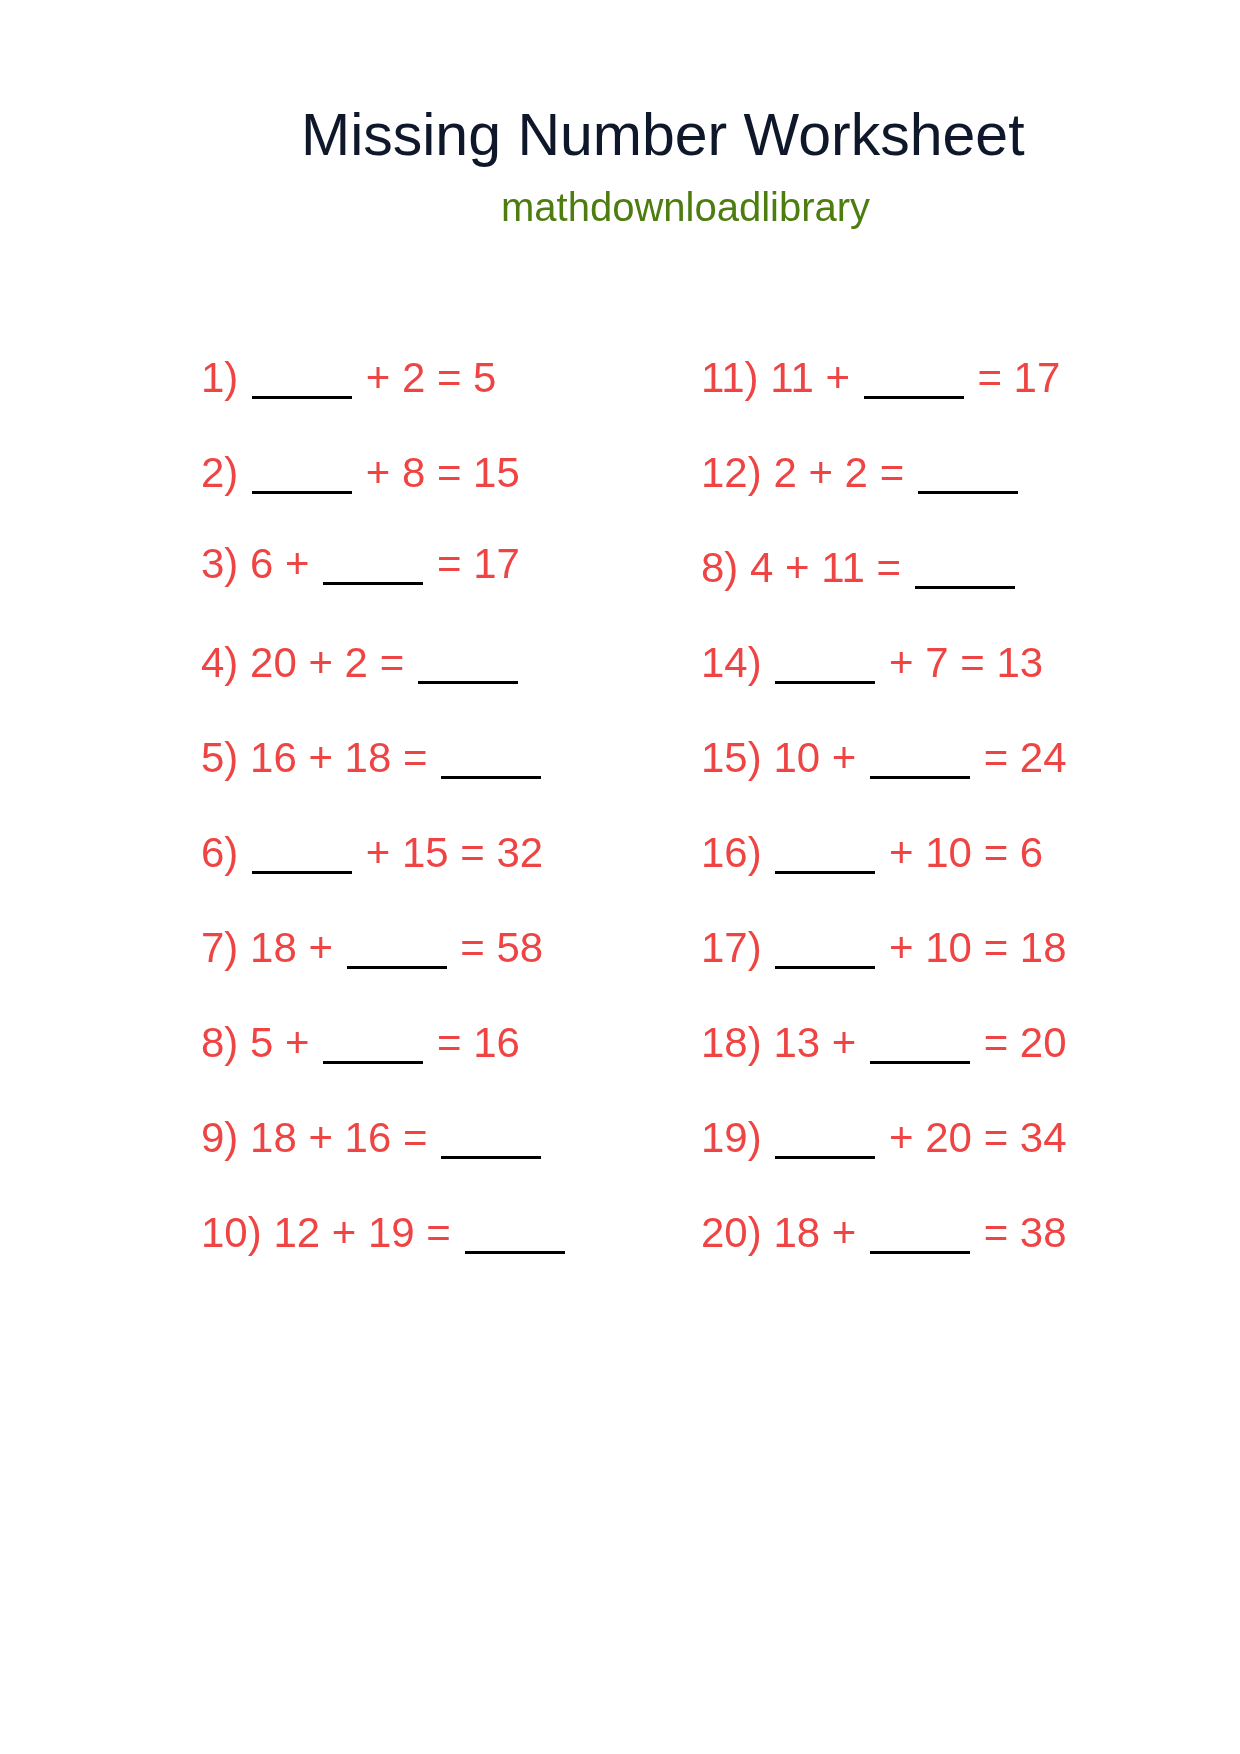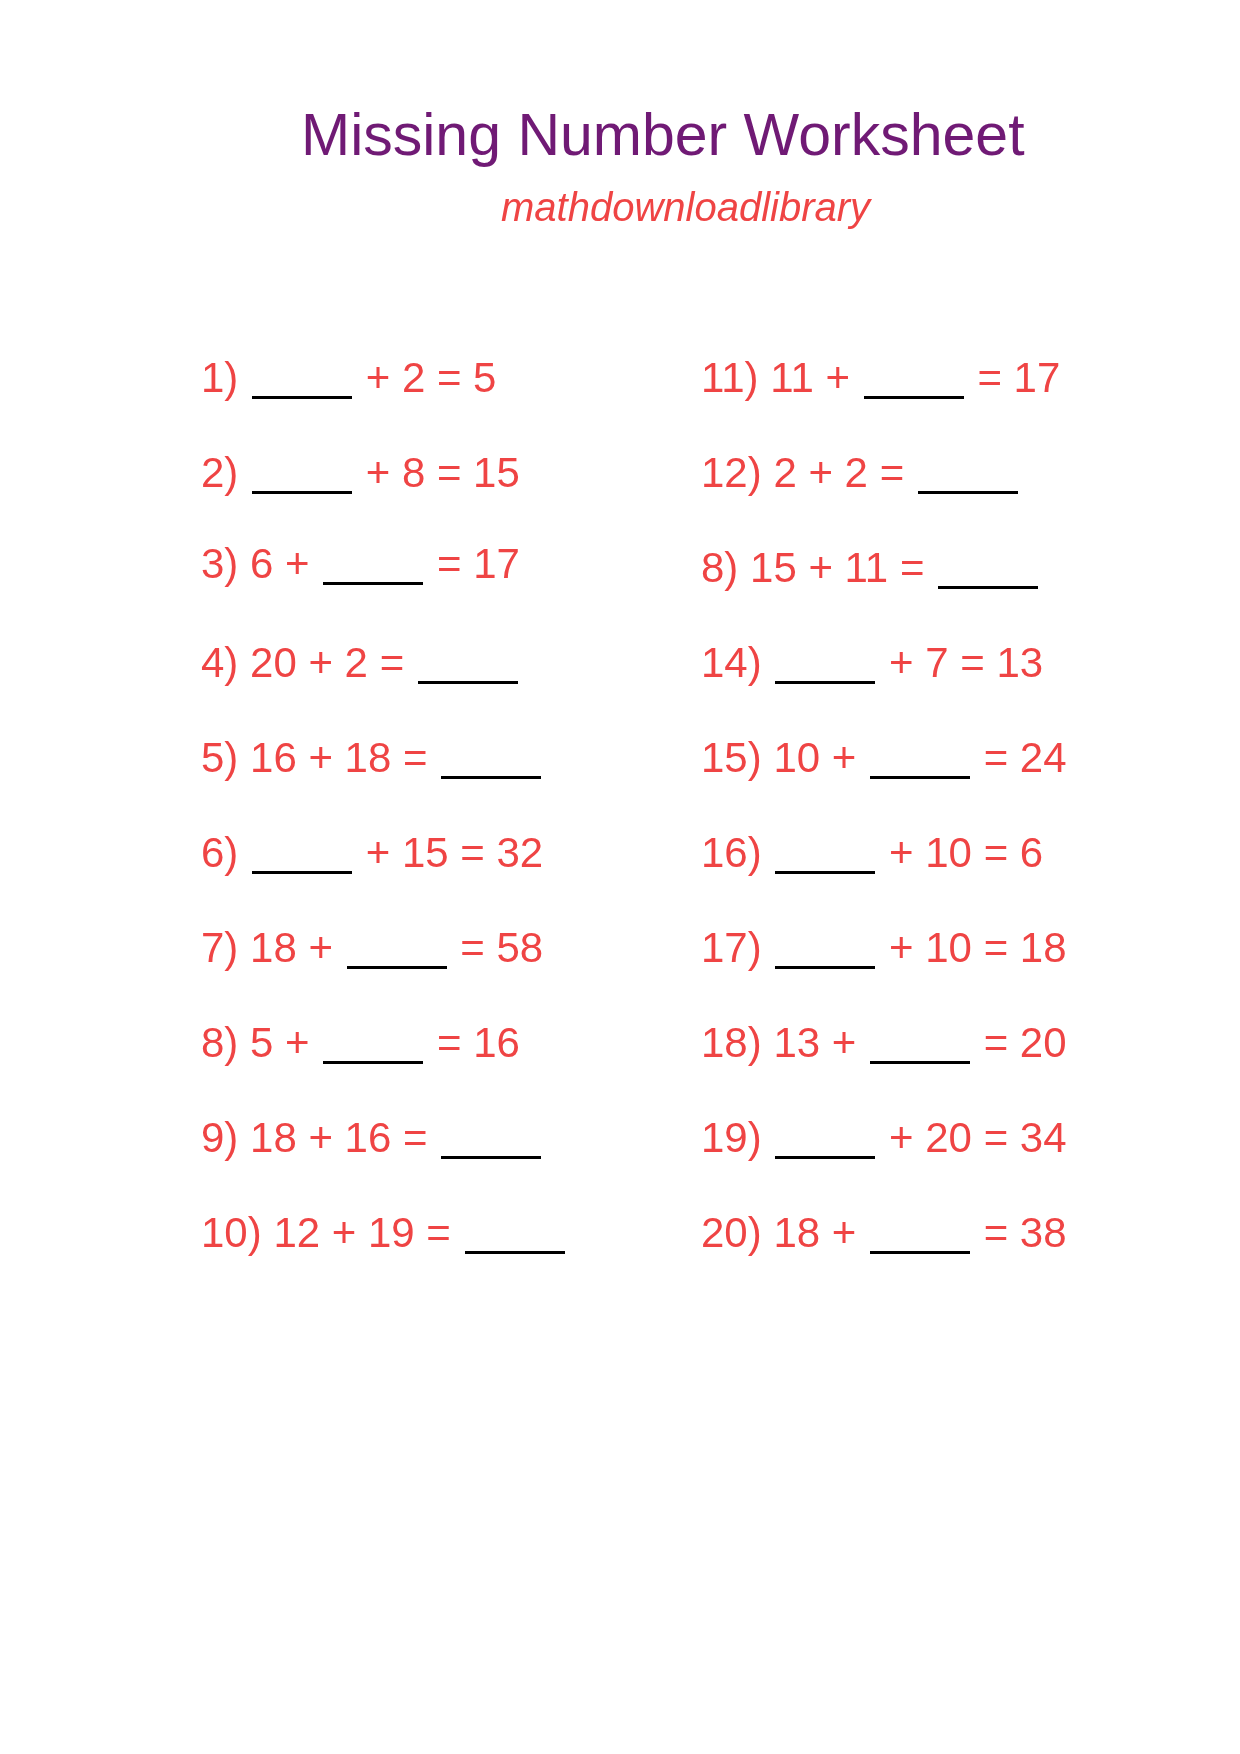--- a/index.html
+++ b/index.html
@@ -15,33 +15,32 @@
       font-family: "Liberation Sans", sans-serif;
       color: #000000;
     }
     .title {
       position: absolute;
       left: 301px;
       top: 101px;
       font-size: 59px;
       line-height: 68px;
       white-space: nowrap;
-      color: #701a75;
+      color: #0f172a;
       margin: 0;
       font-weight: normal;
     }
     .subtitle {
       position: absolute;
       left: 501px;
       top: 183px;
       font-size: 40px;
       line-height: 48px;
       white-space: nowrap;
-      color: #ef4444;
-      font-style: italic;
+      color: #4d7c0f;
     }
     .problem {
       position: absolute;
       font-size: 42px;
       line-height: 48px;
       white-space: nowrap;
       color: #ef4444;
     }
     .col-left { left: 201px; }
     .col-right { left: 701px; text-align: center; }
@@ -120,21 +119,21 @@
   <span class="blank"></span>
   <span>= 17</span>
 </div>
 <div class="problem col-right" style="top:449px">
   <span>12)</span>
   <span>2 + 2 =</span>
   <span class="blank"></span>
 </div>
 <div class="problem col-right" style="top:544px">
   <span>8)</span>
-  <span>15 + 11 =</span>
+  <span>4 + 11 =</span>
   <span class="blank"></span>
 </div>
 <div class="problem col-right" style="top:639px">
   <span>14)</span>
   <span class="blank"></span>
   <span>+ 7 = 13</span>
 </div>
 <div class="problem col-right" style="top:734px">
   <span>15)</span>
   <span>10 +</span>

